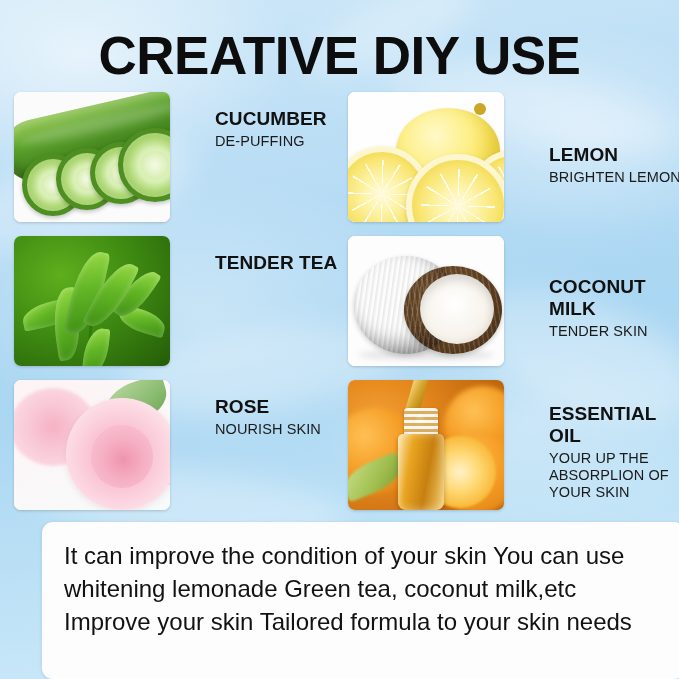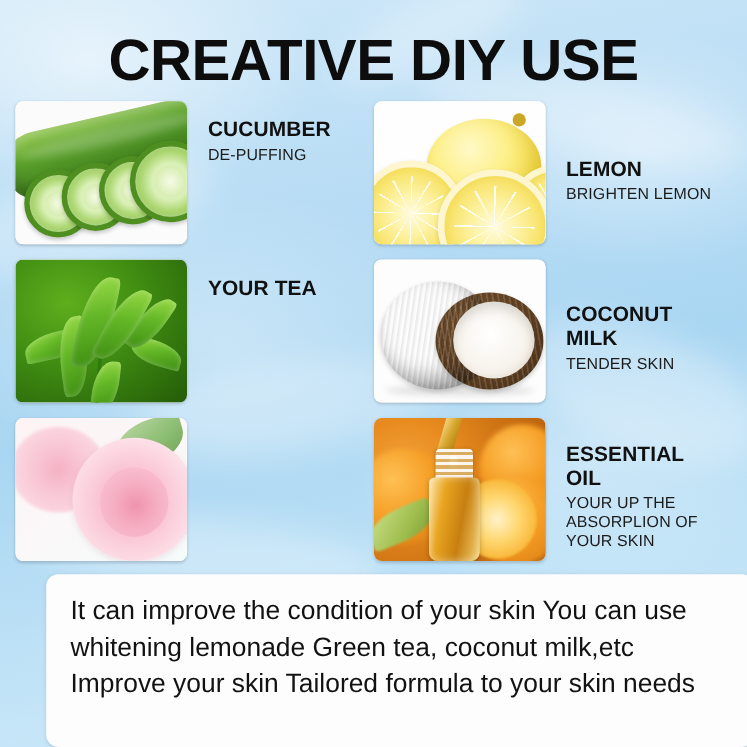--- a/index.html
+++ b/index.html
@@ -67,20 +67,21 @@
     width: 651px;
   }
   .row {
     display: flex;
     height: 144px;
   }
   .cell {
     display: flex;
     width: 334px;
     height: 130px;
+    gap: 26px;
   }
   .cell.right { margin-left: 0px; align-items: center; }
 
   .thumb {
     position: relative;
     width: 156px;
     height: 130px;
     flex: 0 0 156px;
     border-radius: 7px;
     overflow: hidden;
@@ -404,21 +405,21 @@
             <div class="tea-leaf tl4"></div>
             <div class="tea-leaf tl5"></div>
             <div class="tea-leaf tl7"></div>
             <div class="tea-leaf tl3"></div>
             <div class="tea-leaf tl6"></div>
             <div class="tea-leaf tl1"></div>
             <div class="tea-leaf tl2"></div>
           </div>
         </div>
         <div class="text">
-          <div class="name">YOUR TEA</div>
+          <div class="name">TENDER TEA</div>
         </div>
       </div>
 
       <div class="cell right">
         <div class="thumb">
           <div class="scene">
             <div class="coco-bg"></div>
             <div class="coco-shadow"></div>
             <div class="coco-half"></div>
             <div class="coco-flesh"></div>
@@ -437,20 +438,24 @@
 
       <div class="cell">
         <div class="thumb">
           <div class="scene">
             <div class="rose-bg"></div>
             <div class="rose-leaf"></div>
             <div class="rose-leaf2"></div>
             <div class="rose-side"></div>
             <div class="rose-main"></div>
           </div>
+        </div>
+        <div class="text">
+          <div class="name">ROSE</div>
+          <div class="desc">NOURISH SKIN</div>
         </div>
       </div>
 
       <div class="cell right">
         <div class="thumb">
           <div class="scene">
             <div class="oil-bg"></div>
             <div class="oil-orange oo1"></div>
             <div class="oil-orange oo2"></div>
             <div class="oil-orange oo3"></div>

